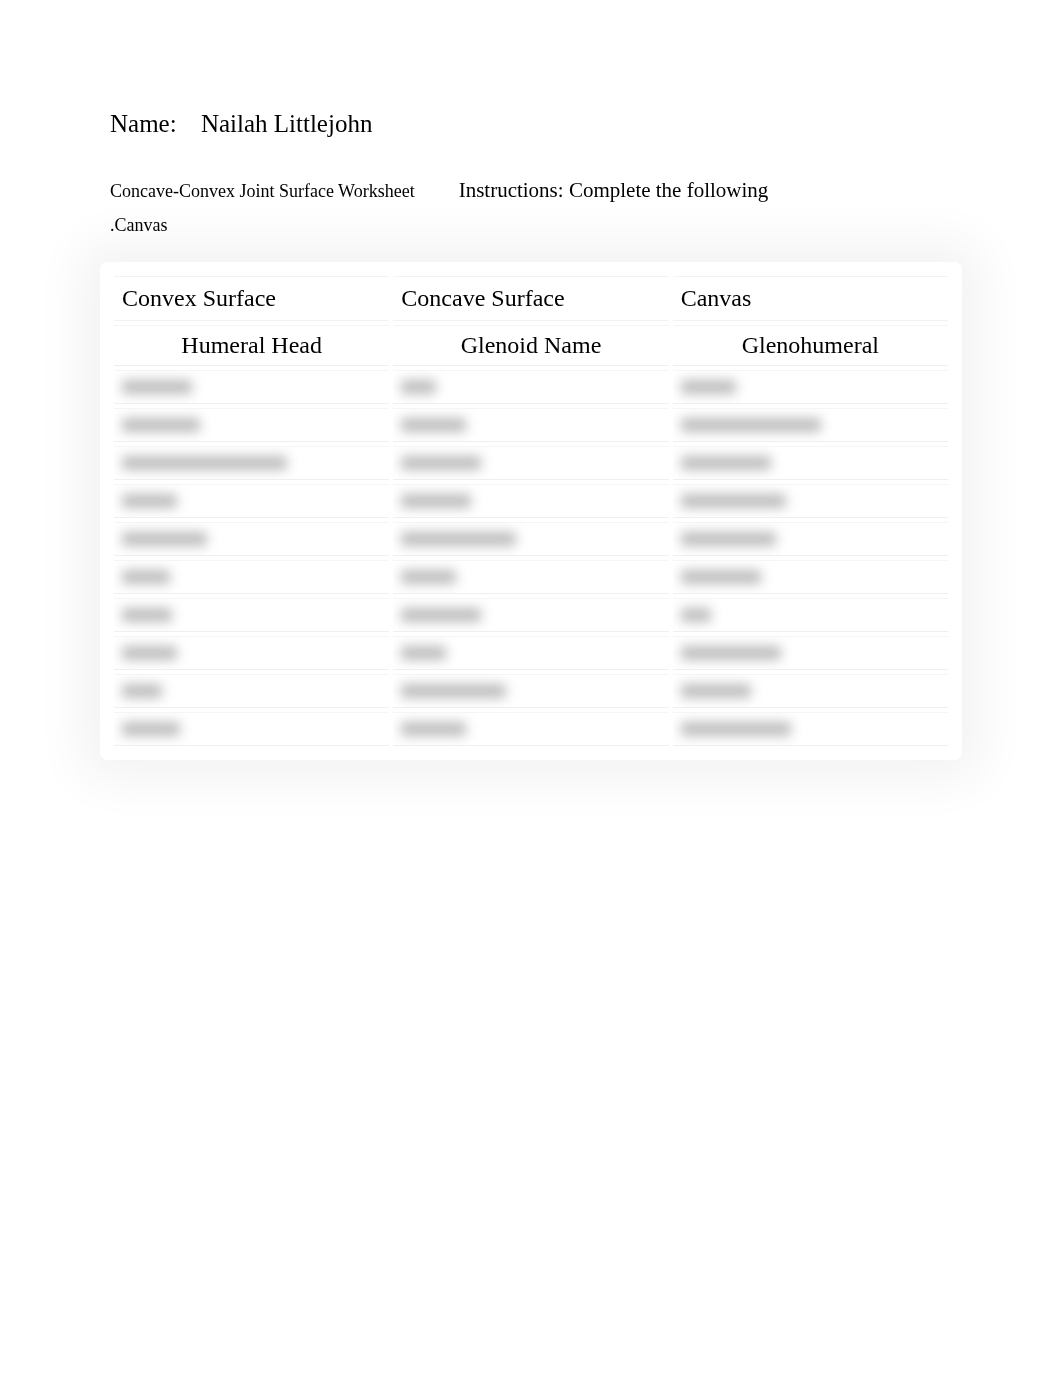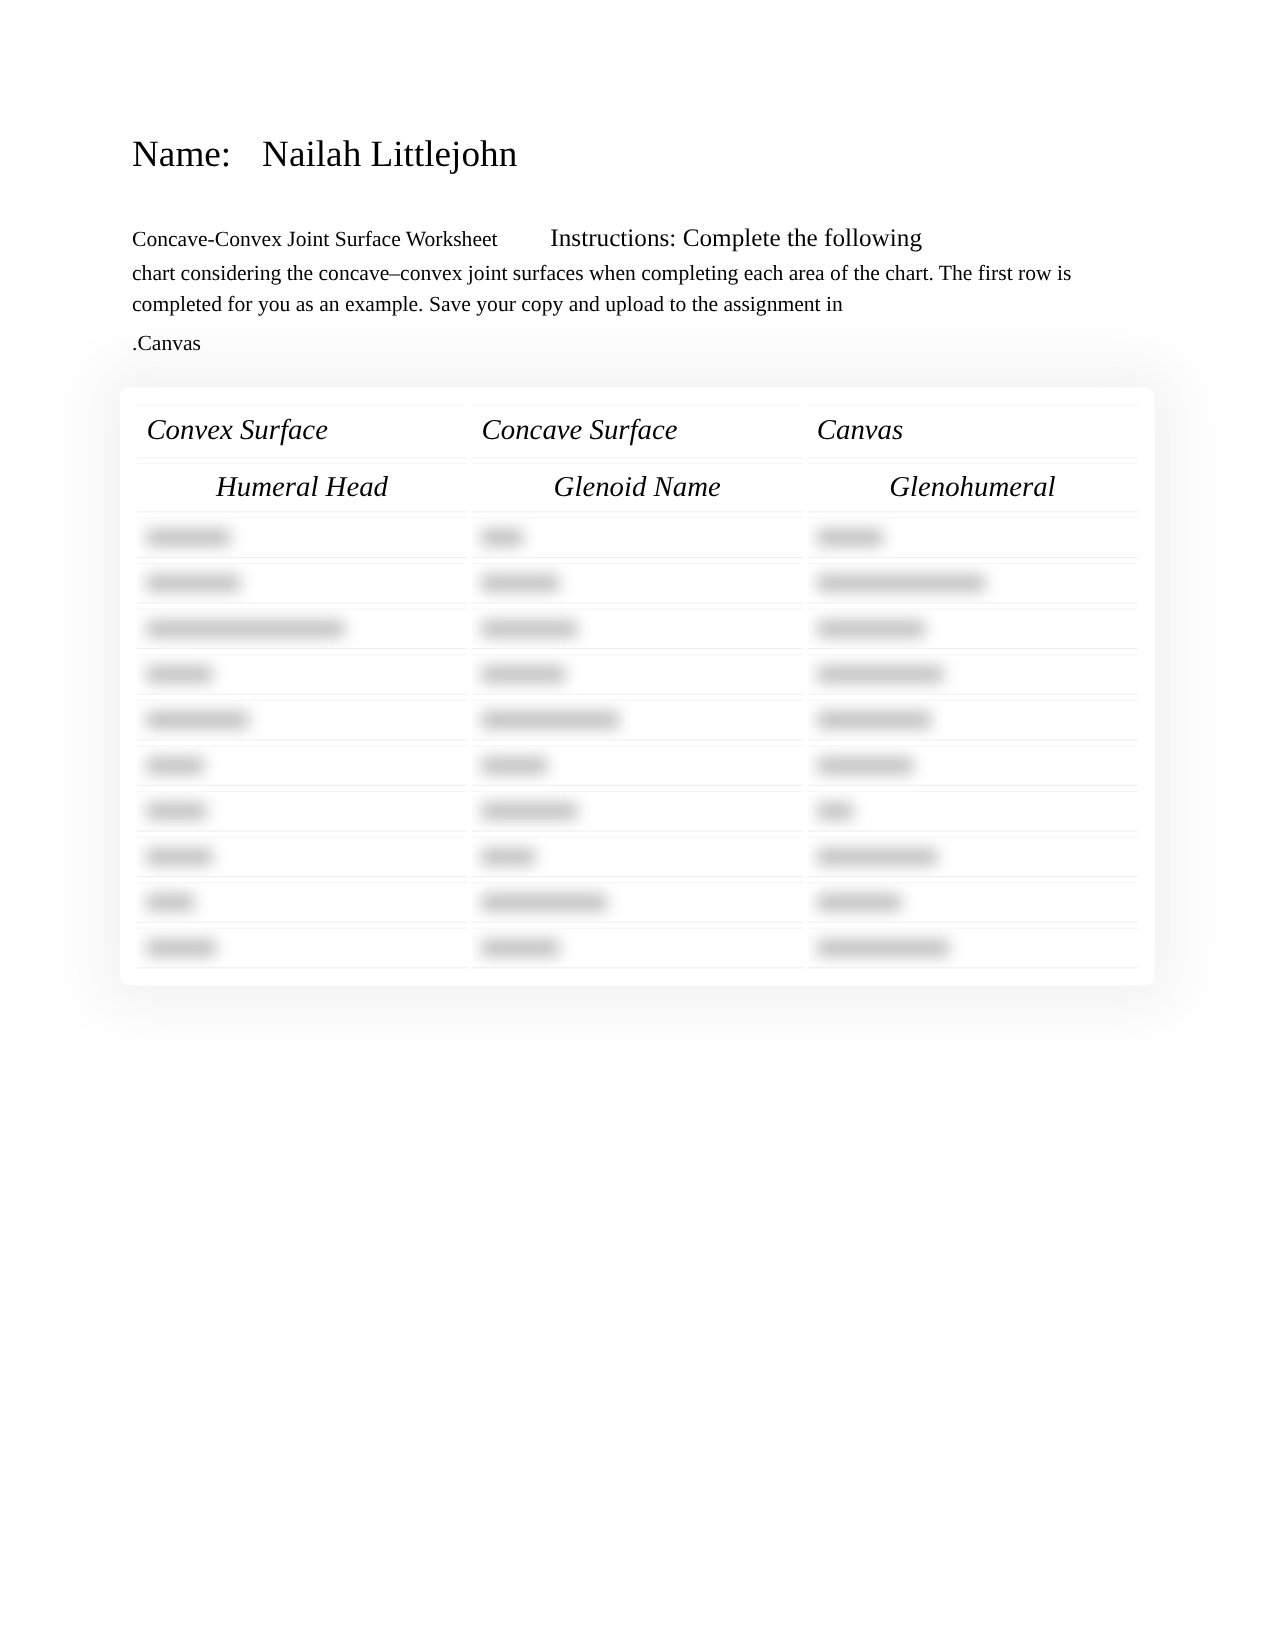--- a/index.html
+++ b/index.html
@@ -9,21 +9,21 @@
     }
     body {
       font-family: "Times New Roman", Times, serif;
       background: #ffffff;
       width: 1062px;
       min-height: 1377px;
       padding: 110px 110px 0 110px;
       color: #000000;
     }
     .name-row {
-      font-size: 31px;
+      font-size: 25px;
       margin-bottom: 38px;
     }
     .name-label {
       display: inline-block;
     }
     .name-value {
       display: inline-block;
       margin-left: 18px;
     }
     .title-block {
@@ -51,21 +51,20 @@
     }
     .table-wrap {
       position: relative;
       margin-top: 8px;
     }
     table {
       width: 100%;
       border-collapse: separate;
       border-spacing: 4px 4px;
       position: relative;
-      font-style: italic;
     }
     th, td {
       text-align: left;
       padding: 6px 8px 6px 8px;
       vertical-align: middle;
     }
     thead th {
       font-size: 24px;
       font-weight: normal;
       border-top: 1px solid rgba(0,0,0,0.05);
@@ -120,21 +119,20 @@
 <body>
 
 <div class="name-row">
   <span class="name-label">Name:</span>
   <span class="name-value">Nailah Littlejohn</span>
 </div>
 
 <div class="title-block">
   <span class="title">Concave-Convex Joint Surface Worksheet</span>
   <span class="instructions">Instructions: Complete the following</span>
-  <div class="instructions-body">chart considering the concave–convex joint surfaces when completing each area of the chart. The first row is completed for you as an example. Save your copy and upload to the assignment in</div>
 </div>
 
 <div class="canvas-line">.Canvas</div>
 
 <div class="table-wrap">
   <div class="vignette"></div>
   <table>
     <colgroup>
       <col style="width:33.3%">
       <col style="width:33.3%">

